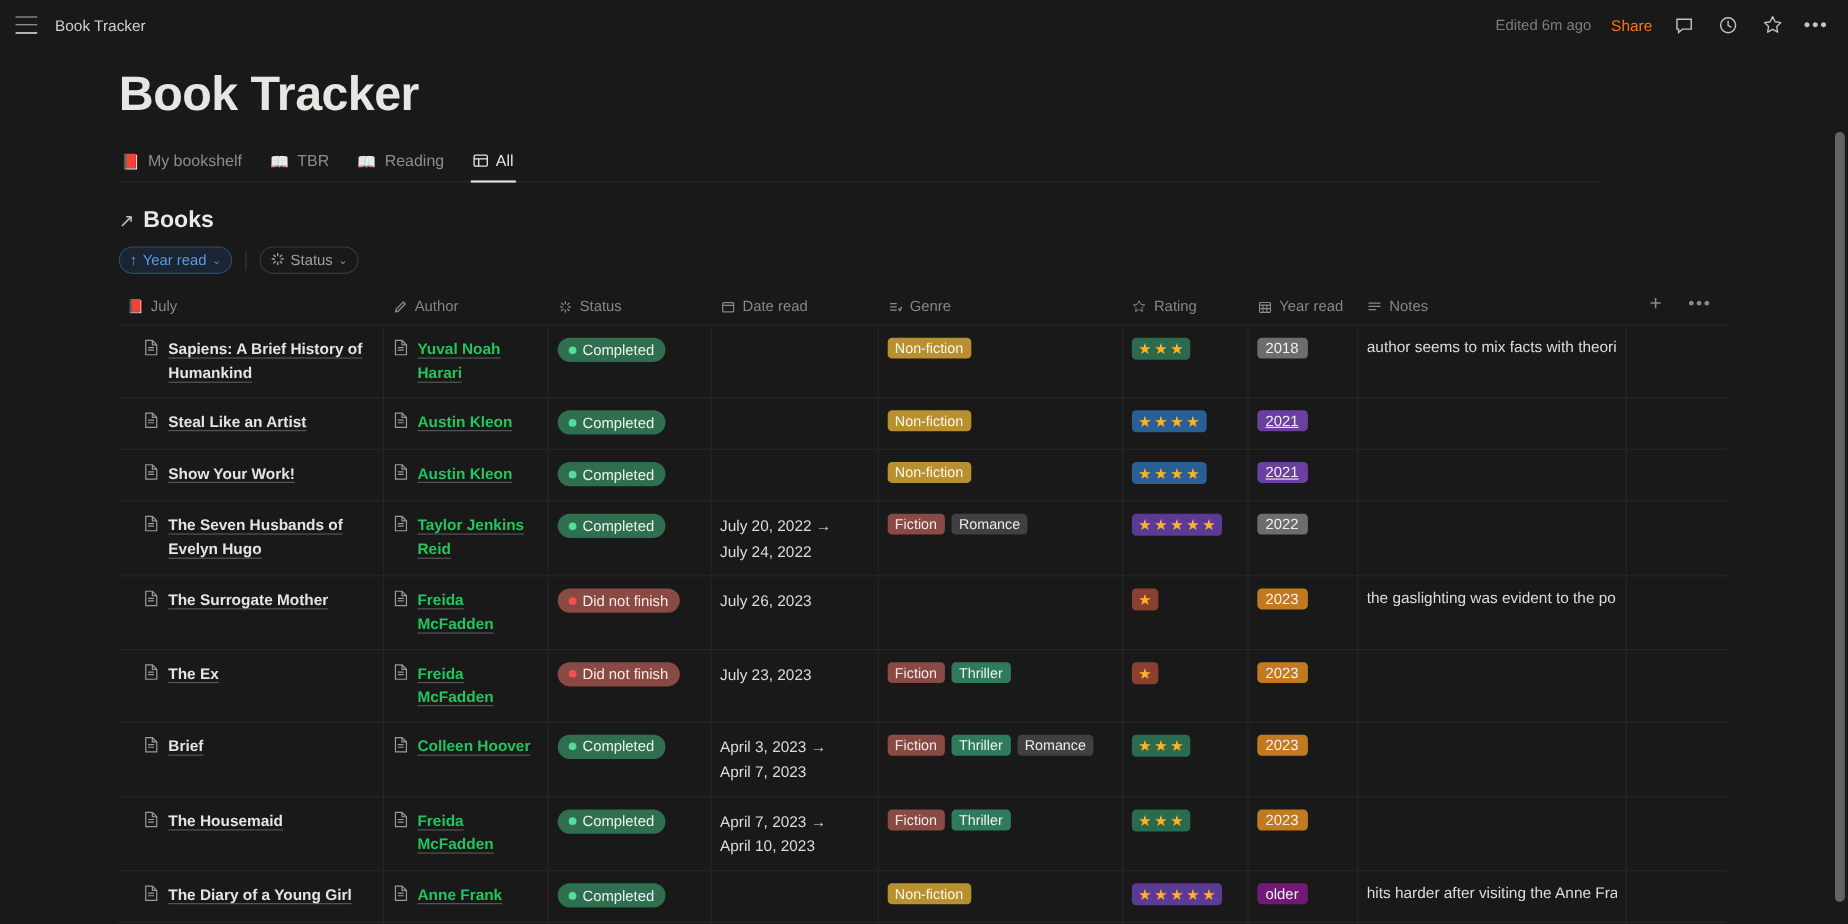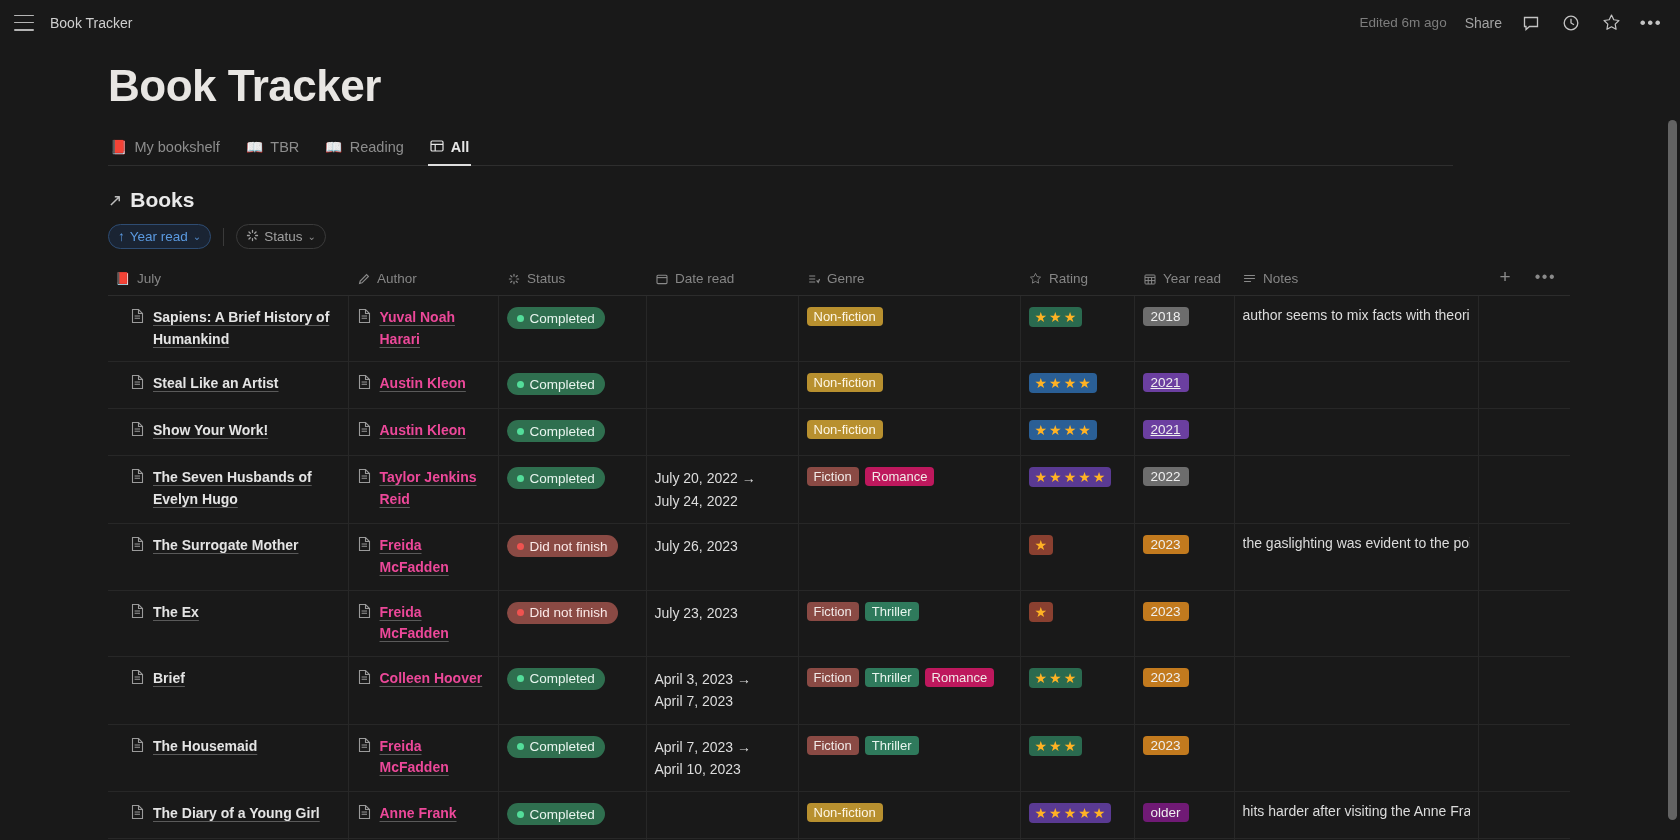--- a/index.html
+++ b/index.html
@@ -25,21 +25,21 @@
     cursor: pointer;
     margin-right: 16px;
   }
   .hamburger span { display: block; height: 1.6px; background: #b4b4b4; border-radius: 1px; }
   .crumb { font-size: 14px; color: #cfcfcf; cursor: pointer; }
   .topbar-right {
     margin-left: auto;
     display: flex; align-items: center; gap: 18px;
   }
   .edited { font-size: 13.5px; color: #7d7d7d; }
-  .share { font-size: 14px; color: #a3a3a3; cursor: pointer; }
+  .share { font-size: 14px; color: #f97316; cursor: pointer; }
   .ticon { width: 22px; height: 22px; display: flex; align-items: center; justify-content: center; cursor: pointer; color: #c4c4c4; }
   .ticon svg { display:block; }
   .dots { letter-spacing: 1.5px; font-size: 17px; line-height: 8px; color: #c4c4c4; }
 
   
   .page { padding: 0 0 0 0; }
   .inner { margin-left: 108px; }
 
   h1.title {
     font-size: 44px;
@@ -61,21 +61,21 @@
   }
   .tab {
     display: flex; align-items: center; gap: 7px;
     font-size: 14.5px;
     color: #8d8d8d;
     padding: 4px 2px 9px 2px;
     cursor: pointer;
     border-bottom: 2px solid transparent;
     position: relative; top: 1px;
   }
-  .tab.active { color: #e6e6e6; font-weight: bold; border-bottom-color: #dedede; }
+  .tab.active { color: #e6e6e6; font-weight: normal; border-bottom-color: #dedede; }
   .tab .ic { font-size: 14px; line-height: 1; }
 
   
   .books-head {
     display: flex; align-items: center; gap: 8px;
     margin-top: 22px;
   }
   .books-head .arrow { font-size: 17px; color: #bdbdbd; }
   .books-head .btitle { font-size: 21px; font-weight: bold; color: #e9e9e9; }
 
@@ -134,21 +134,21 @@
   .nametext {
     font-weight: bold;
     color: #e4e4e4;
     text-decoration: underline;
     text-decoration-color: #5a5a5a;
     text-underline-offset: 3px;
     line-height: 1.55;
     cursor: pointer;
   }
   .authortext {
-    color: #ec4899;
+    color: #22c55e;
     font-weight: bold;
     text-decoration: underline;
     text-decoration-color: #5a5a5a;
     text-underline-offset: 3px;
     line-height: 1.55;
     cursor: pointer;
   }
 
   .pill {
     display: inline-flex; align-items: center; gap: 6px;
@@ -169,21 +169,21 @@
     padding: 2px 7px;
     border-radius: 4px;
     font-size: 13px;
     margin: 0 6px 5px 0;
     white-space: nowrap;
     color: #f1e9e7;
   }
   .tag.fiction { background: #8a4a44; }
   .tag.nonfiction { background: #b8902f; color: #fdf6e6; }
   .tag.thriller { background: #2f7a5c; color: #e8f5ee; }
-  .tag.romance { background: #be185d; }
+  .tag.romance { background: #404040; }
 
   .stars {
     display: inline-flex; align-items: center; gap: 2px;
     padding: 3px 6px;
     border-radius: 4px;
     line-height: 1;
     font-size: 14px;
     color: #ffb224;
   }
   .stars.r1 { background: #8a4030; }

